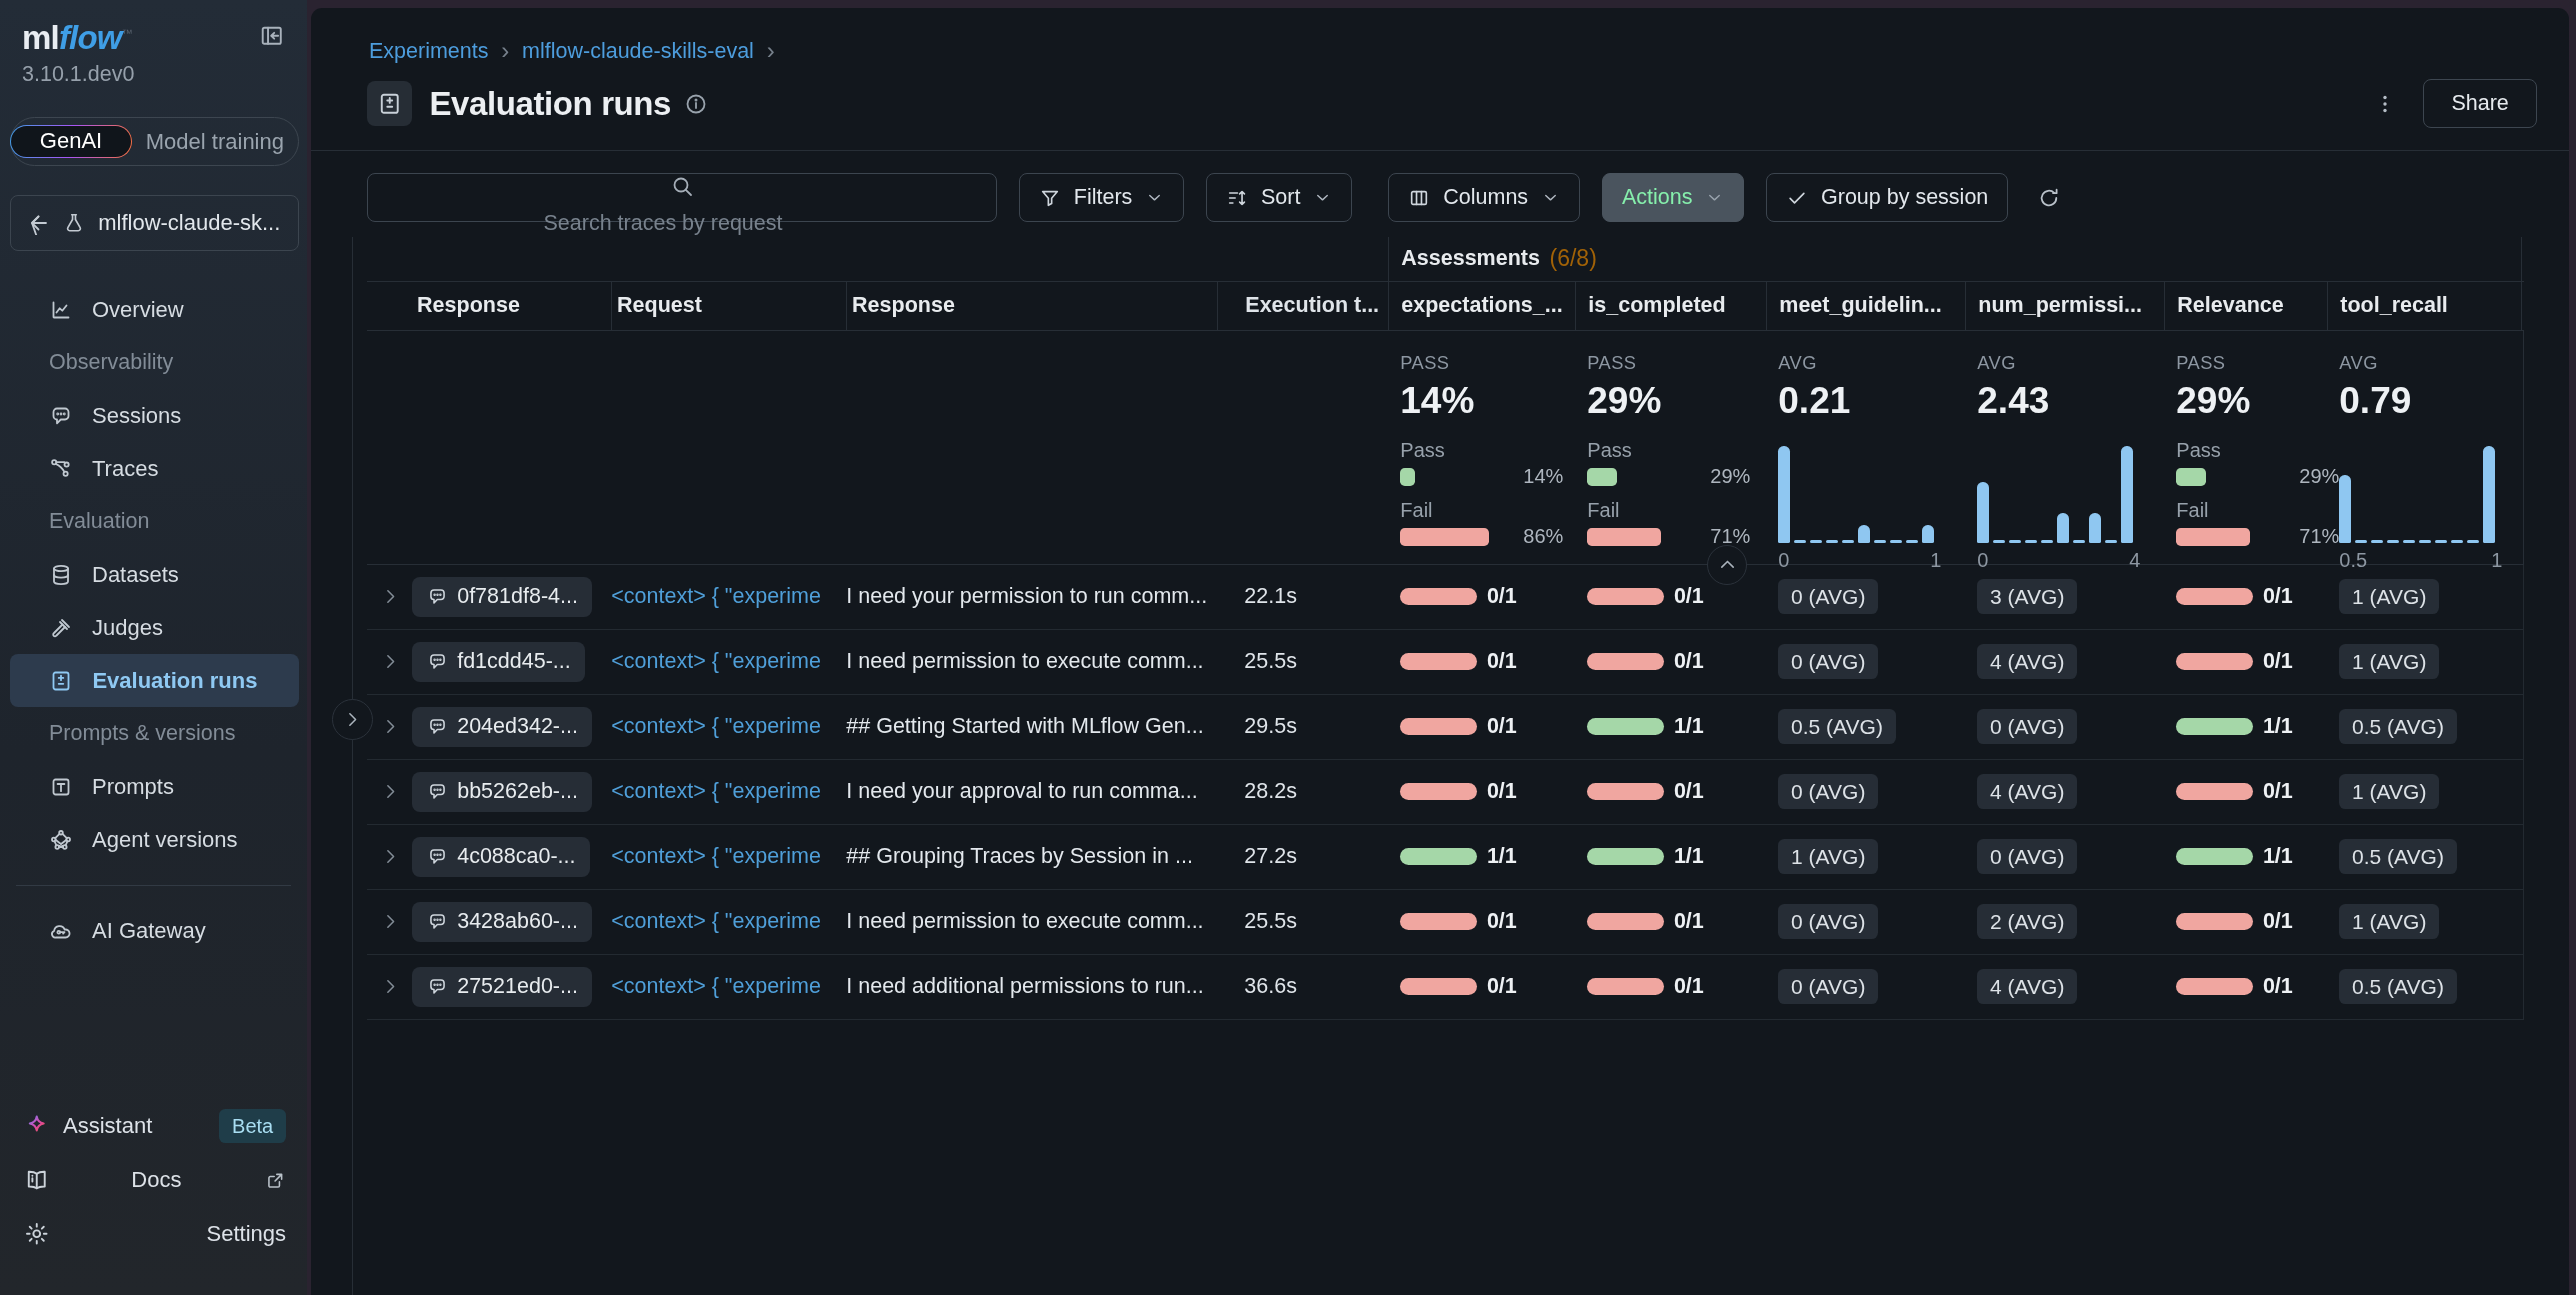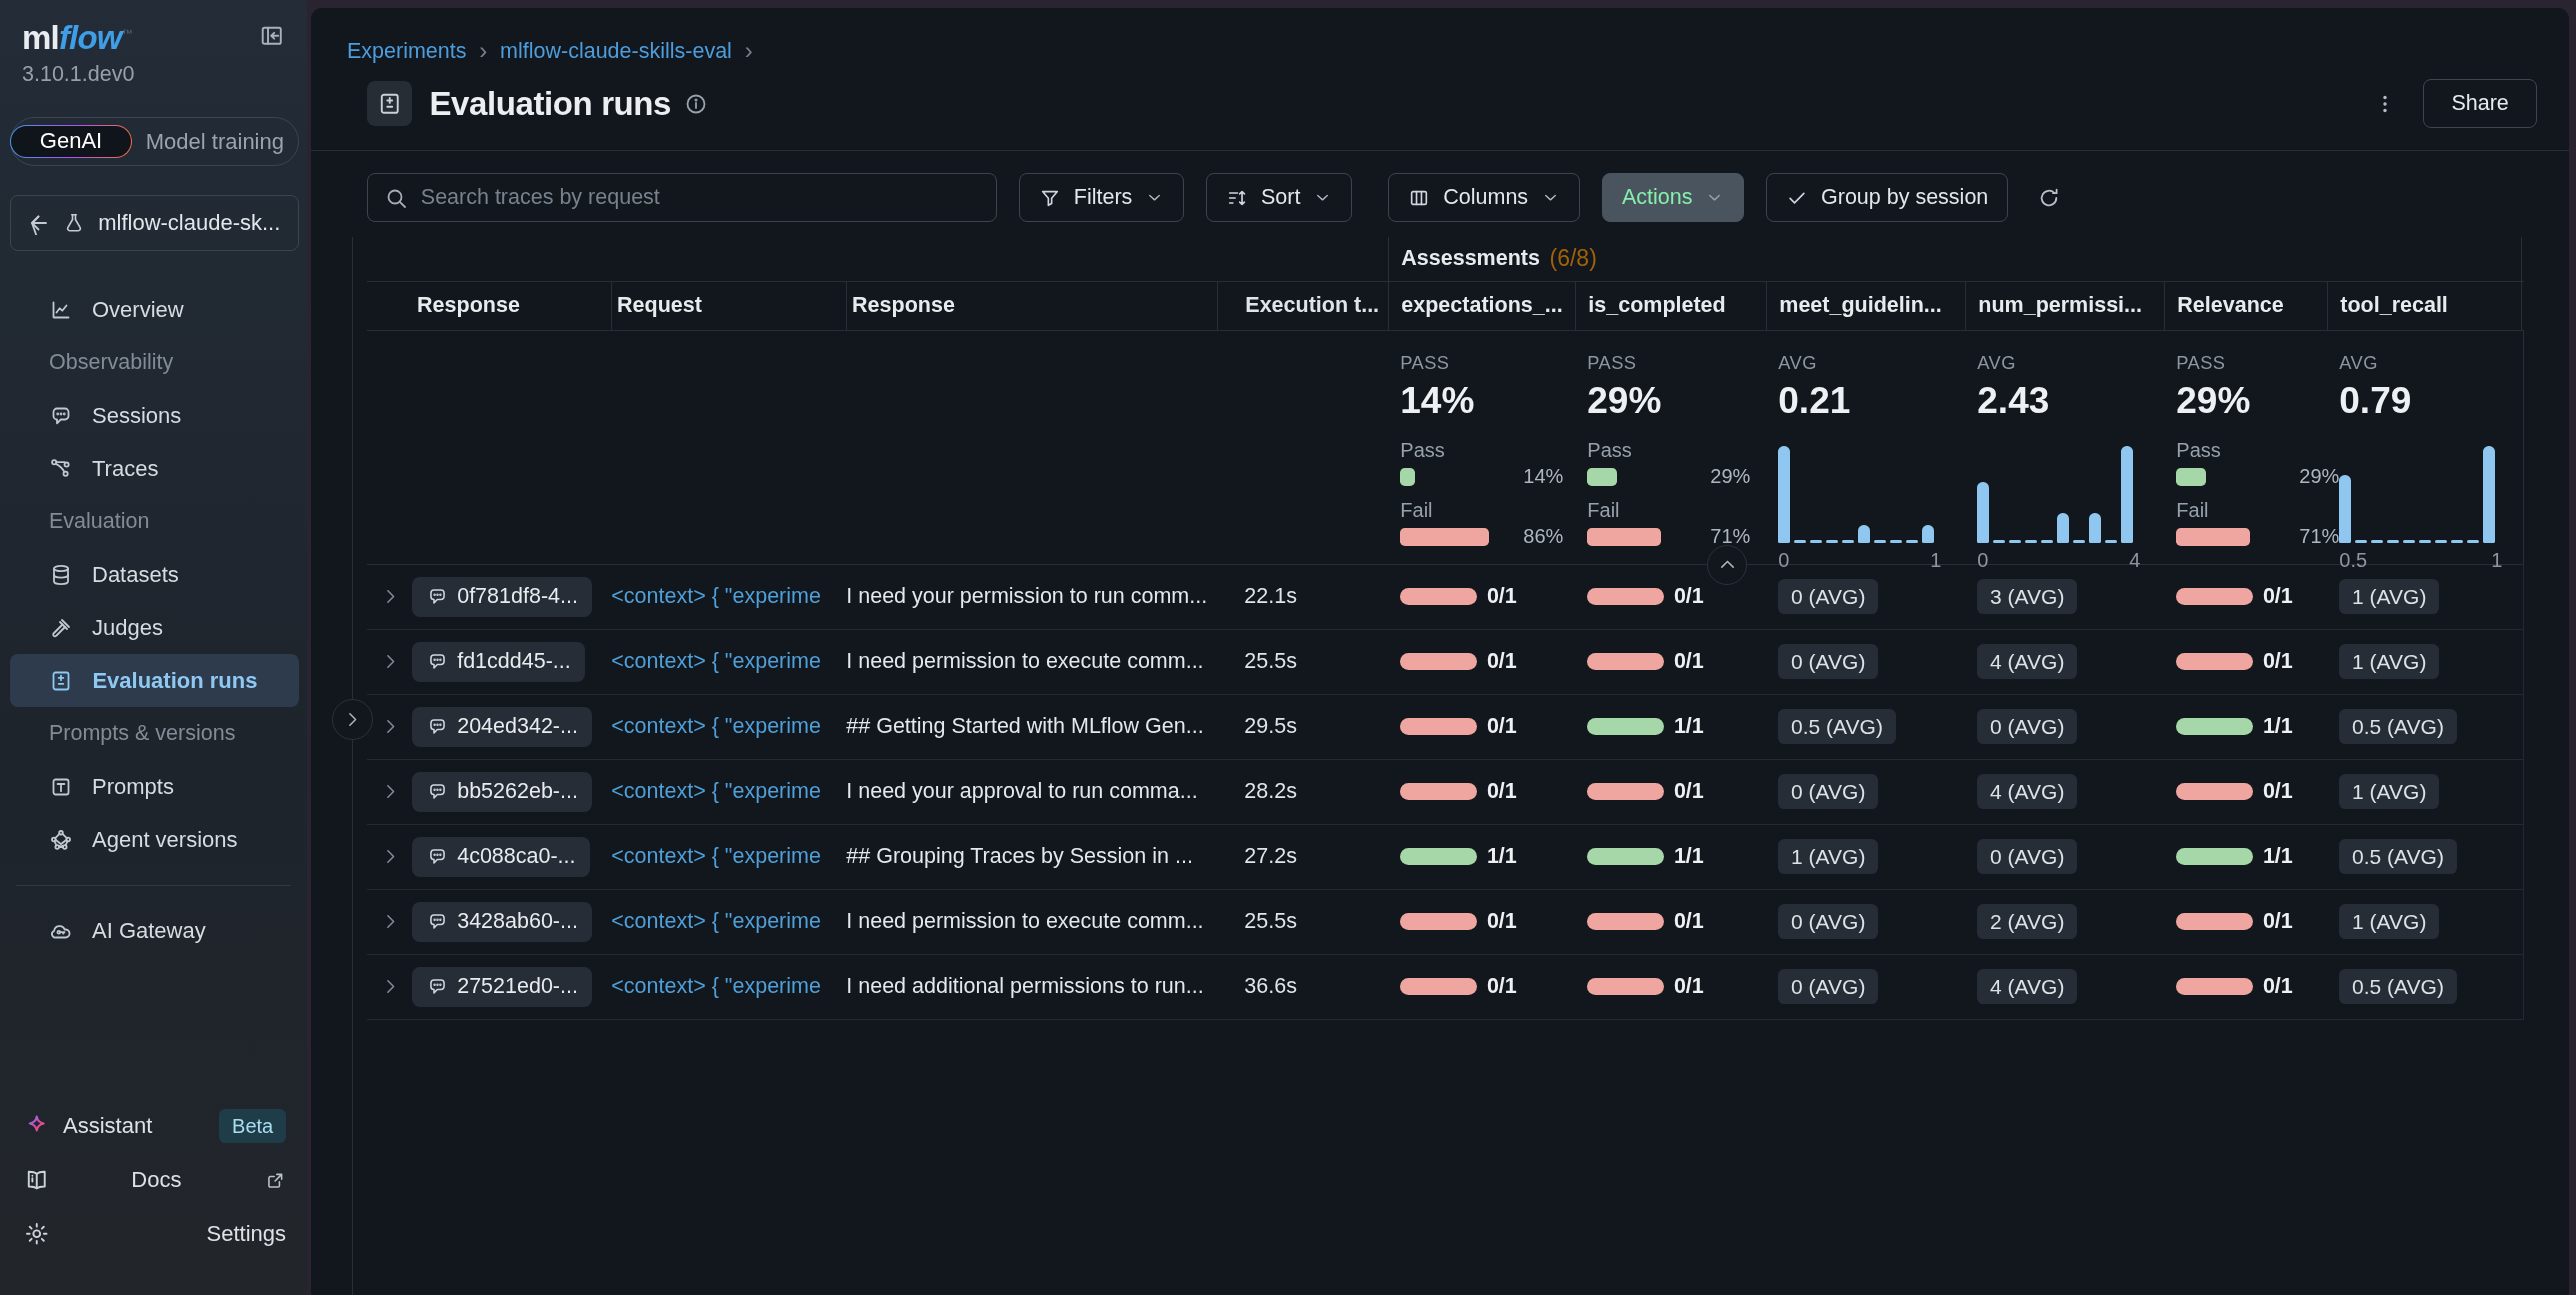--- a/index.html
+++ b/index.html
@@ -34,34 +34,34 @@
   .nav-divider { height:0.8px; background:#323a44; margin:19px 16px; }
 
   .side-footer { margin-top:auto; padding:0 21px 35px 24px; }
   .foot-item { height:54px; display:flex; align-items:center; gap:12px; font-size:22px; color:#dde2e8; cursor:pointer;justify-content:space-between; }
   .foot-item .nicon { width:27px; display:flex; color:#ccd3da; }
   .beta-badge { margin-left:auto; background:#1f3d49; color:#a9def2; font-size:20px; padding:5.6px 12.8px; border-radius:6.4px; }
   .ext-ic { color:#b9c1c9; display:flex; margin-left:3.2px; }
 
   
   .main { flex:1; margin:8px 7.2px 0 4px; background:#12171d; border-radius:11px 11px 0 0; display:flex; flex-direction:column; min-width:0; position:relative; }
-  .breadcrumb { margin:29px 32px 0 36px; font-size:21.5px; display:flex; align-items:center; gap:12.8px; }
+  .breadcrumb { margin:29px 32px 0 58px; font-size:21.5px; display:flex; align-items:center; gap:12.8px; }
   .crumb { color:#4d9ddd; cursor:pointer; }
   .crumb-sep { color:#76808b; font-size:24px; }
   .title-row { margin:14.3px 32px 0 56px; display:flex; align-items:center; }
   .title-icon { width:45px; height:45px; background:#262d35; border-radius:8px; display:flex; align-items:center; justify-content:center; color:#c9d1d9; margin-right:17.5px; }
   h1 { font-size:33px; font-weight:700; color:#eceff2; letter-spacing:-0.4px; }
   .info-ic { margin-left:12.8px; color:#99a3ad; display:flex; }
   .head-spacer { flex:1; }
   .kebab { width:32px; height:32px; display:flex; align-items:center; justify-content:center; color:#b6bec7; margin-right:22px; cursor:pointer; }
   .share-btn { height:49px; padding:0 27px; border:0.8px solid #3d4650; border-radius:8px; background:transparent; color:#e6eaee; font-size:21.5px; font-family:inherit; cursor:pointer; }
   .header-divider { border-bottom:0.8px solid #272e36; margin-top:22px; }
 
   .toolbar { display:flex; align-items:center; margin:22px 32px 0 56px; gap:22px; }
-  .search-box { width:630px; height:49px; border:0.8px solid #3c454f; border-radius:8px; display:flex; align-items:center; padding:0 16px; gap:12.8px; }
+  .search-box { width:630px; height:49px; border:0.8px solid #3c454f; border-radius:8px; display:flex; align-items:center; padding:0 16px; gap:12.8px;flex-direction:column; }
   .search-box .ic { color:#a5aeb8; display:flex; }
   .search-box input { flex:1; background:transparent; border:none; outline:none; font-size:21.5px; color:#dfe5ea; font-family:inherit; }
   .search-box input::placeholder { color:#78828d; }
   .tb-btn { height:49px; padding:0 19px; border:0.8px solid #3c454f; border-radius:8px; background:transparent; display:inline-flex; align-items:center; gap:12.8px; font-size:21.5px; color:#e2e7ec; font-family:inherit; cursor:pointer; white-space:nowrap; }
   .tb-btn .ic { display:flex; color:#cfd6dd; }
   .tb-btn .chev { display:flex; color:#aeb6bf; }
   .tb-btn.actions { background:#4a545e; border-color:#4a545e; color:#86efac; }
   .tb-btn.actions .chev { color:#98a2ac; }
   .refresh-btn { width:37px; height:37px; display:flex; align-items:center; justify-content:center; color:#b9c1c9; cursor:pointer; }
 

